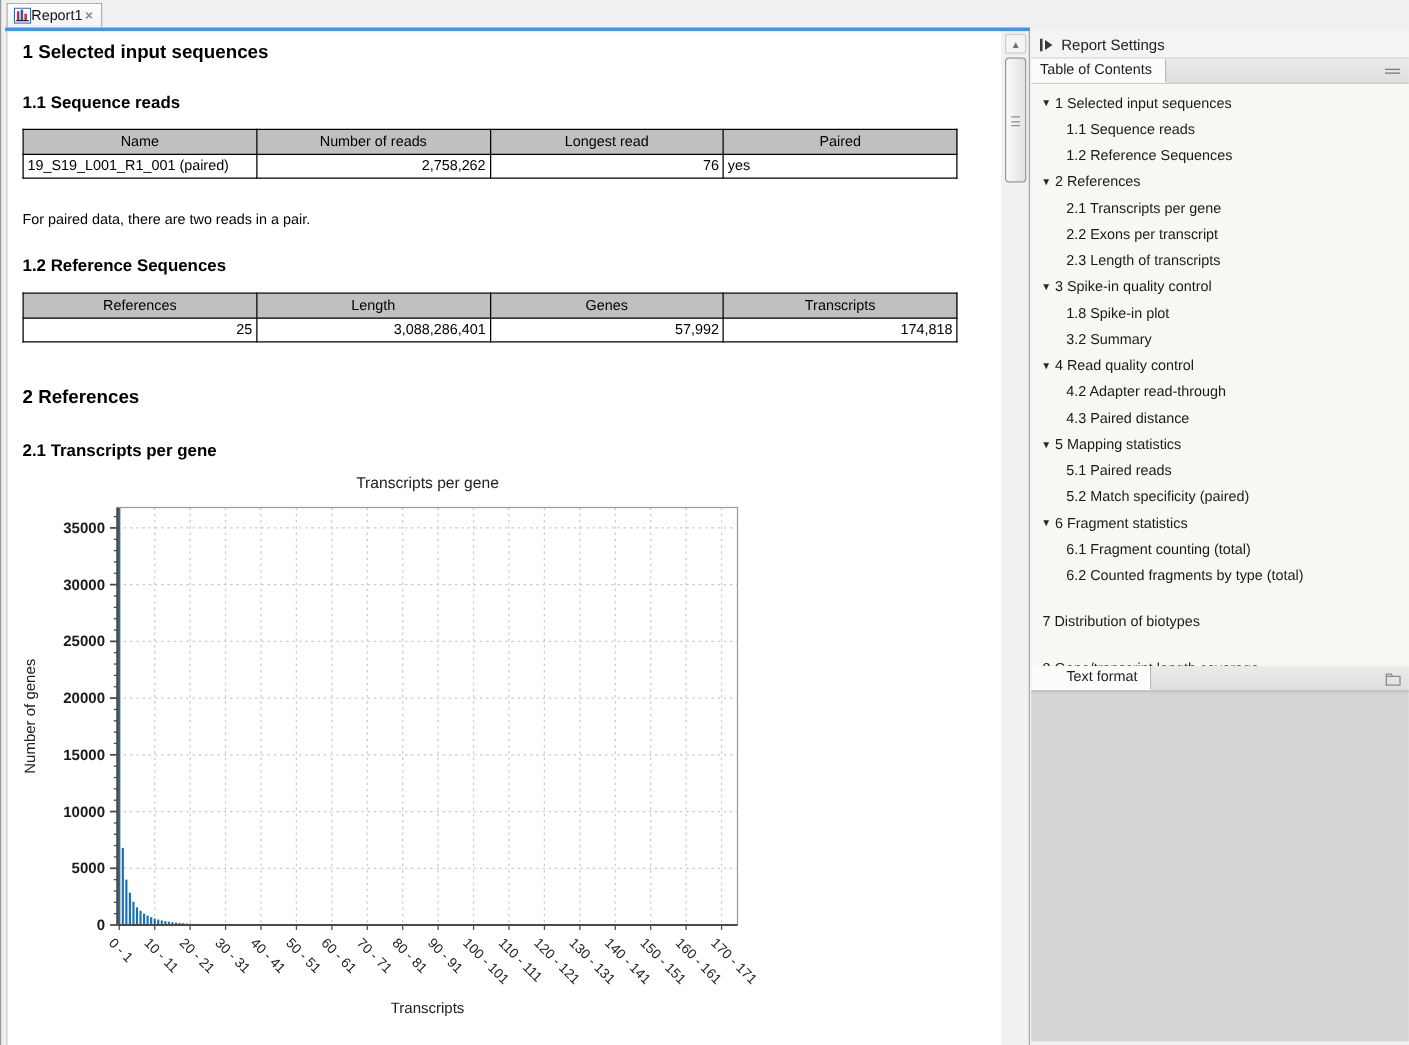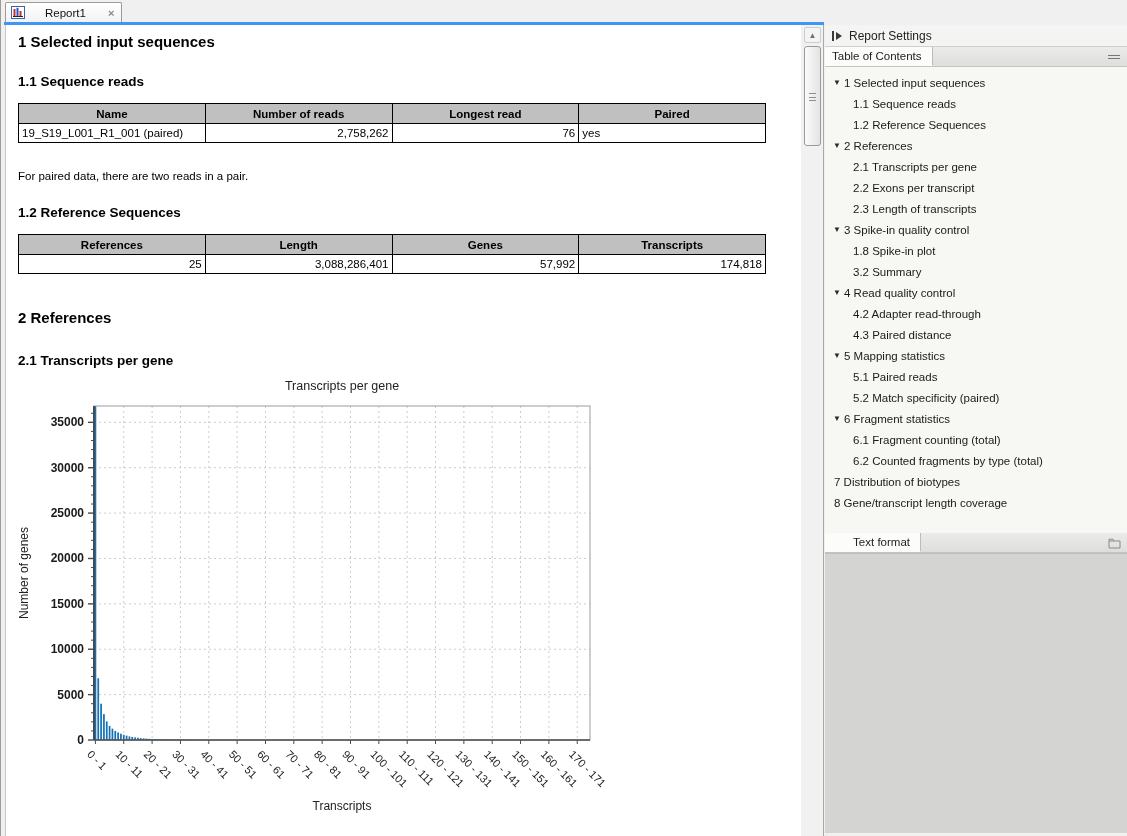--- a/index.html
+++ b/index.html
@@ -2,36 +2,36 @@
 <html><head>
 <meta charset="utf-8">
 <style>
   * { margin:0; padding:0; box-sizing:border-box; }
   html,body { width:1127px; height:836px; }
   body { font-family:"Liberation Sans", sans-serif; background:#f0f0f0; position:relative; overflow:hidden; }
   .app { position:absolute; left:0; top:0; width:1127px; height:836px; background:#f0f0f0; border-left:1px solid #9b9b9b; }
 
   
   .tabstrip { position:absolute; left:3px; top:0; right:0; height:22px; background:#f0f0f0; }
-  .doc-tab { position:absolute; left:1px; top:2px; height:20px; display:flex; align-items:center; gap:20px;
+  .doc-tab { position:absolute; left:1px; top:2px; height:20px; display:flex; align-items:center; gap:0;
              padding:0 7px 0 5px; background:linear-gradient(#ffffff,#f2f2f2); border:1px solid #9b9b9b;
              border-bottom:none; border-radius:2px 2px 0 0; font-size:11.5px; color:#111; }
   .doc-tab .close { color:#8a8a8a; font-size:11px; font-weight:bold; margin-left:2px; cursor:default; }
   .blue-line { position:absolute; left:3px; top:22px; width:820px; height:3px; background:#3e96f4; }
 
   
   .doc { position:absolute; left:4px; top:25px; width:796px; height:811px; background:#ffffff;
          border-left:1px solid #c8c8c8; padding:8px 10px 0 12px; overflow:hidden; }
   .doc h1 { font-size:15px; font-weight:bold; color:#000; margin:0 0 0 0; }
   .doc h2 { font-size:13.5px; font-weight:bold; color:#000; }
   .doc p  { font-size:11.5px; color:#000; }
 
   table.rep { border-collapse:collapse; width:748px; table-layout:fixed; font-size:11.5px; color:#000;
               border:1px solid #000; }
-  table.rep th { background:#c0c0c0; border:1px solid #000; font-weight:bold; text-align:center;
+  table.rep th { background:#c0c0c0; border:1px solid #000; font-weight:normal; text-align:center;
                  height:20px; padding:1px 3px; }
   table.rep td { border:1px solid #000; height:19px; padding:1px 3px; background:#fff; } .sp2 { height:26px; }
 
   .chartbox { margin-left:-6px; margin-top:6px; }
   svg text { font-family:"Liberation Sans", sans-serif; }
 
   
   .vscroll { position:absolute; left:800px; top:25px; width:23px; height:811px; background:#f1f1f1;
              border-right:1px solid #a9a9a9; }
   .vs-up { position:absolute; left:3px; top:2px; width:17px; height:16px; background:#f4f4f4;
@@ -53,21 +53,21 @@
   .sec-header { height:20px; background:linear-gradient(#ebebe9,#dededc); border-bottom:1px solid #c4c4c2;
                 position:relative; display:flex; align-items:stretch;text-align:right; }
   .sec-tab { background:#fcfcfb; border-right:1px solid #bcbcba; border-bottom:1px solid #fcfcfb;
              font-size:11.5px; color:#222; padding:3px 10px 0 7px; min-width:96px; }
   .sec-rest { flex:1; }
   .collapse-ic { position:absolute; right:8px; top:8px; width:12px; height:4px;
                  border-top:1px solid #777; border-bottom:1px solid #777; }
   .toc-list { height:466px; background:#f7f7f4; overflow:hidden; padding-top:5px; }
   .toc-item { height:21px; display:flex; align-items:center; font-size:11.5px; color:#1a1a1a; cursor:default; }
   .toc-item .arrow { width:11px; margin-left:8px; font-size:8px; color:#2b2b2b; }
-  .toc-item.lvl0.noexp { padding-left:9px; }
+  .toc-item.lvl0.noexp { padding-left:9px;margin-top:16px; }
   .toc-item.lvl0 .lbl { }
   .toc-item.lvl1 { padding-left:28px; }
   .tf-body { height:280px; background:#d4d4d3; border-top:1px solid #bfbfbd; }
   .folder-ic { position:absolute; right:7px; top:5px; }
 </style>
 </head>
 <body>
 
 <div class="app">
 

